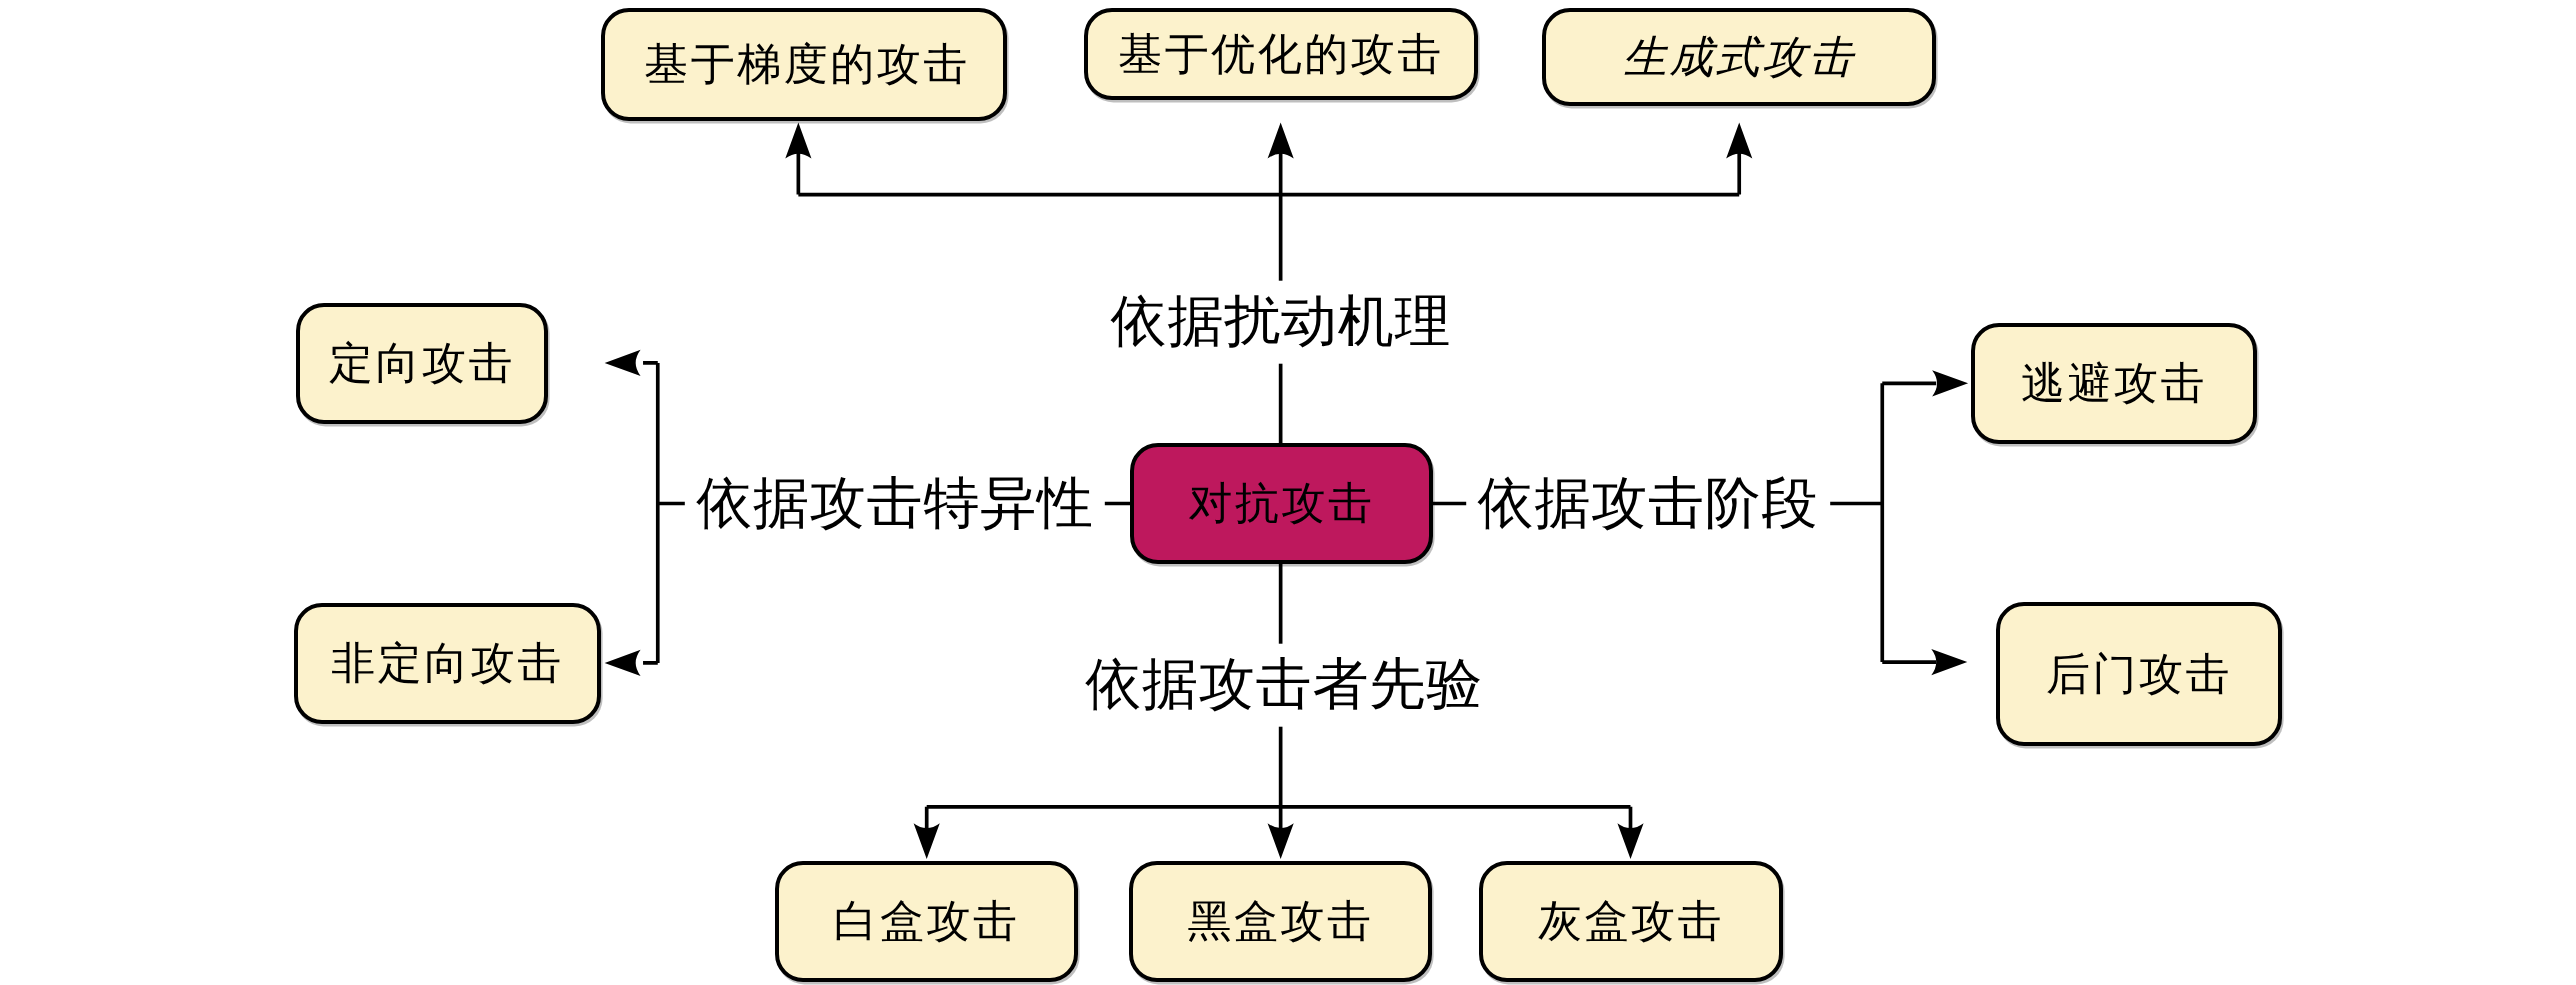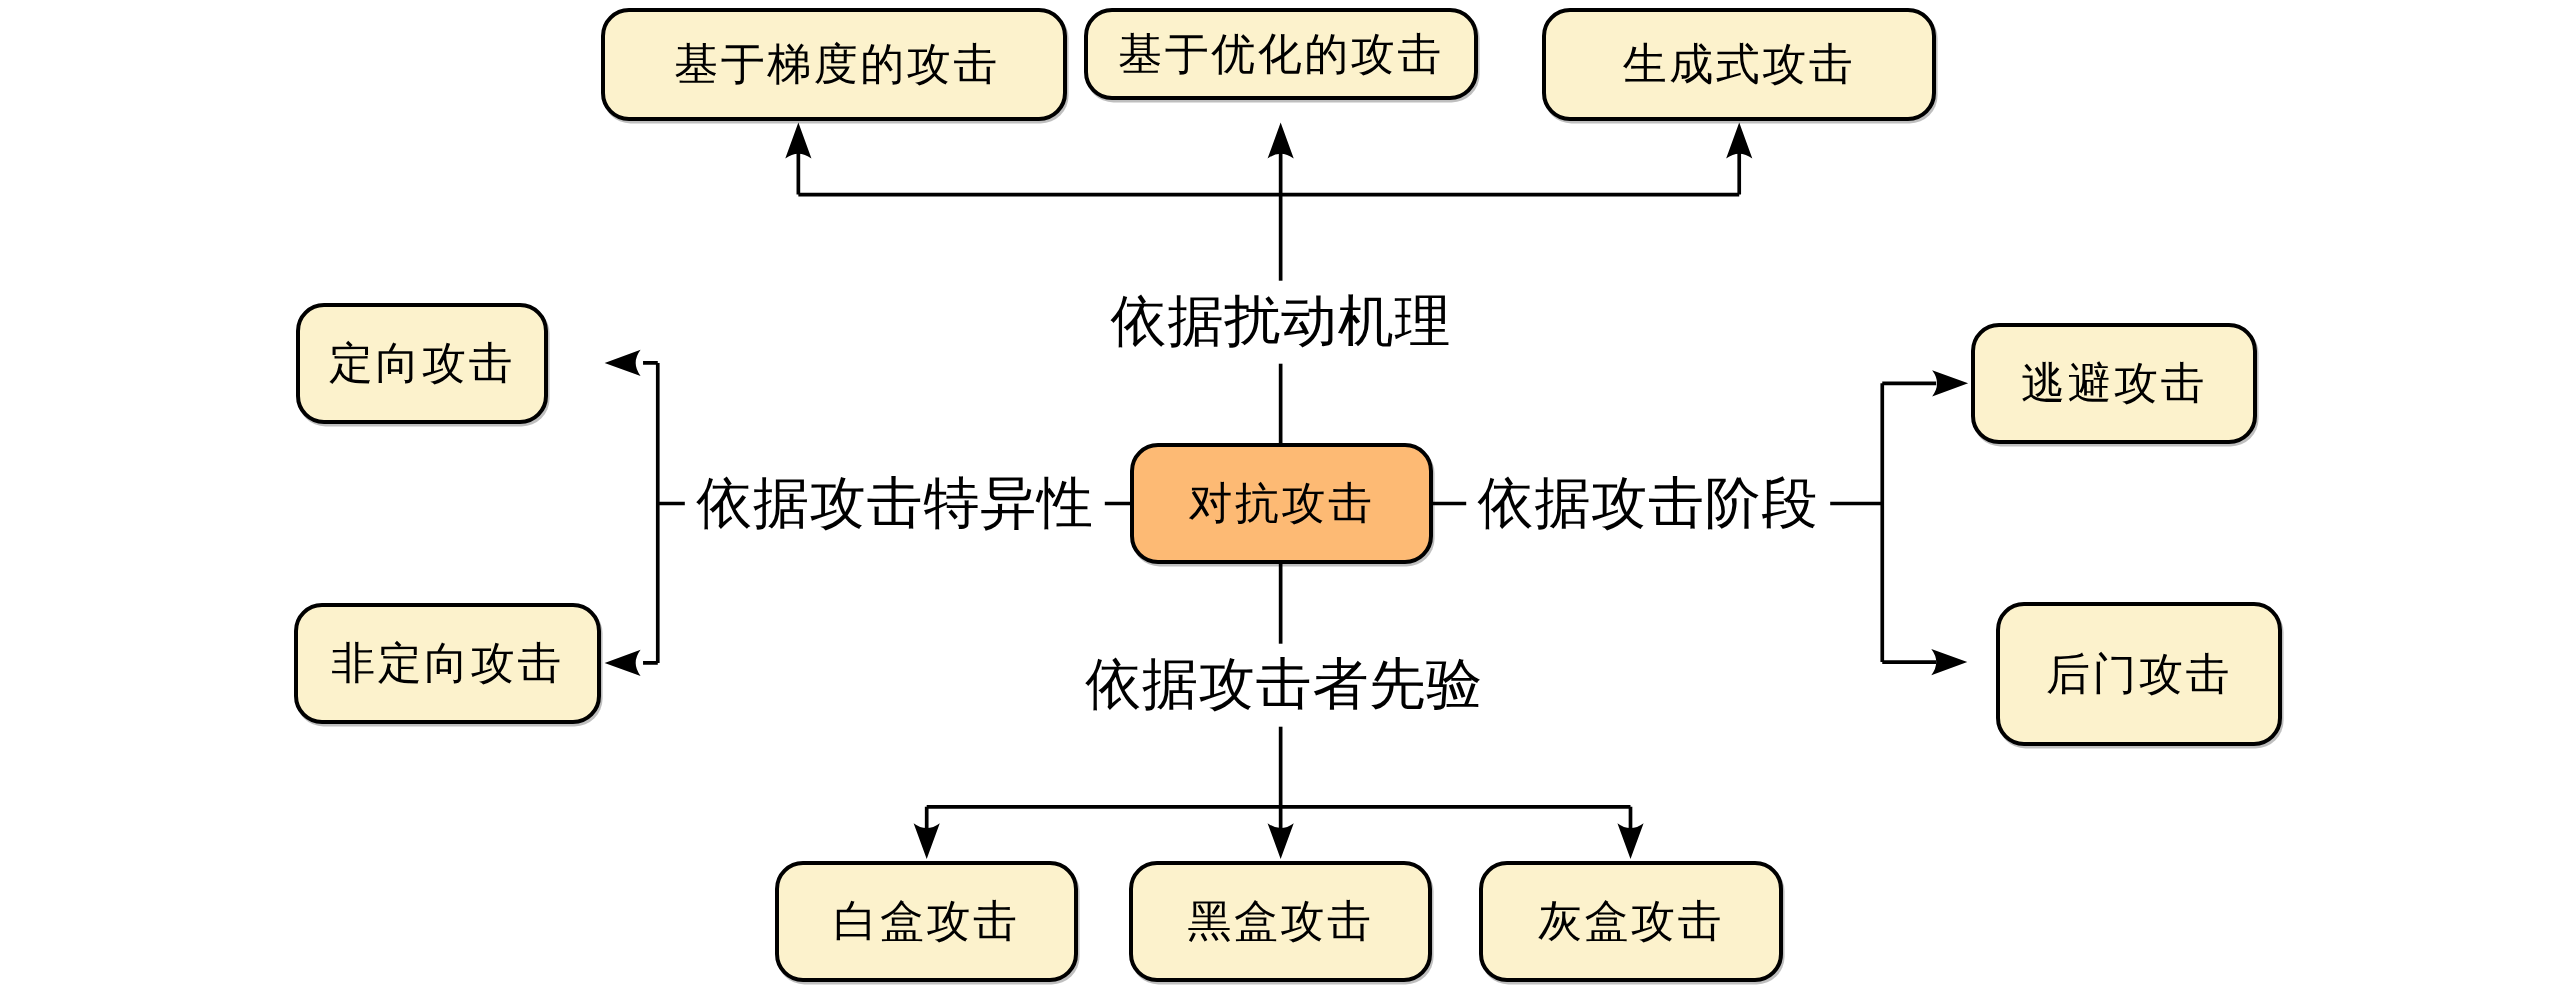--- a/index.html
+++ b/index.html
@@ -16,21 +16,21 @@
   .node{
     position:absolute;box-sizing:border-box;
     background:#fcf2cc;
     border:4.1px solid #000000;
     border-radius:28px;
     display:flex;align-items:center;justify-content:center;
     font-size:44px;letter-spacing:2.5px;color:#000000;
     box-shadow:1.6px 2.5px 0 rgba(0,0,0,0.25);
     white-space:nowrap;
   }
-  .node.root{background:#fdba74;}
+  .node.root{background:#be185d;}
   .branch-label{
     position:absolute;transform:translate(-50%,-50%);
     background:#ffffff;color:#000000;
     font-size:56px;letter-spacing:0.8px;
     padding:3.3px 11.4px;white-space:nowrap;
   }
 </style>
 </head>
 <body>
 
@@ -56,23 +56,23 @@
     </g>
     <g>
       <path class="ln" d="M1752,616 L2302,616 M2302,469 L2302,810 M2302,469 L2368,469 M2302,810 L2368,810"></path>
       <path class="ah" d="M2407,469 L2363,453 Q2375,469 2363,485 Z"></path>
       <path class="ah" d="M2406,810 L2362,794 Q2374,810 2362,826 Z"></path>
     </g>
   </svg>
 
   <div class="node root" style="left:1130px;top:443px;width:303px;height:121px;">对抗攻击</div>
 
-  <div class="node" style="left:601px;top:8.2px;width:466px;height:113px;padding-left:6px;">基于梯度的攻击</div>
+  <div class="node" style="left:601px;top:8.2px;width:406px;height:113px;padding-left:6px;">基于梯度的攻击</div>
   <div class="node" style="left:1084px;top:8.2px;width:394px;height:92px;">基于优化的攻击</div>
-  <div class="node" style="left:1542px;top:8.2px;width:394px;height:113px;">生成式攻击</div>
+  <div class="node" style="left:1542px;top:8.2px;width:394px;height:98px;font-style:italic;">生成式攻击</div>
 
   <div class="node" style="left:296px;top:303px;width:252px;height:121px;">定向攻击</div>
   <div class="node" style="left:294px;top:603px;width:307px;height:121px;">非定向攻击</div>
 
   <div class="node" style="left:1971px;top:323px;width:286px;height:121px;">逃避攻击</div>
   <div class="node" style="left:1996px;top:602px;width:286px;height:144px;">后门攻击</div>
 
   <div class="node" style="left:1129px;top:861px;width:303px;height:121px;">黑盒攻击</div>
   <div class="node" style="left:775px;top:861px;width:303px;height:121px;">白盒攻击</div>
   <div class="node" style="left:1479px;top:861px;width:304px;height:121px;">灰盒攻击</div>

